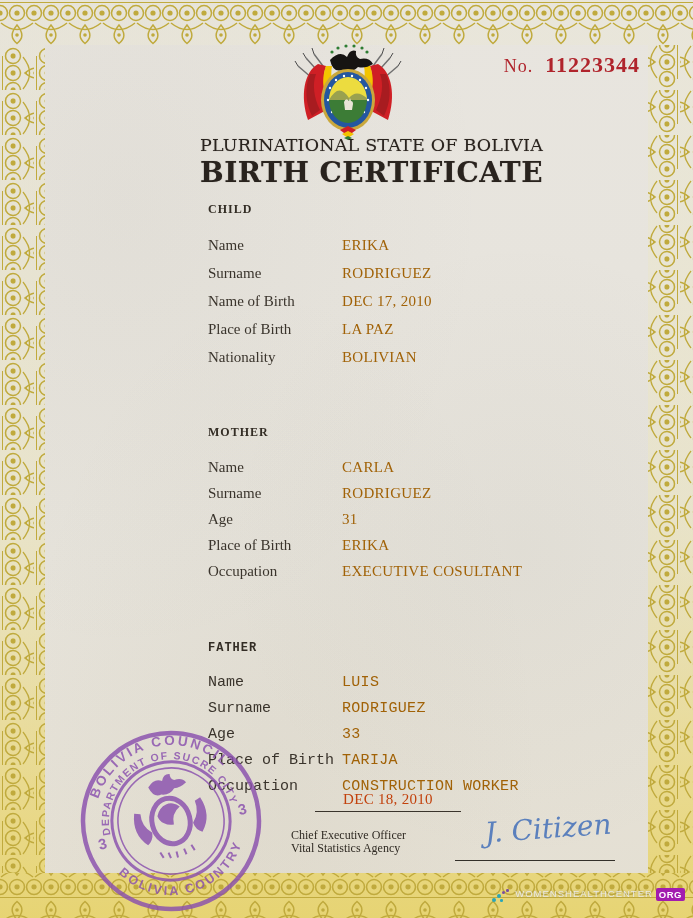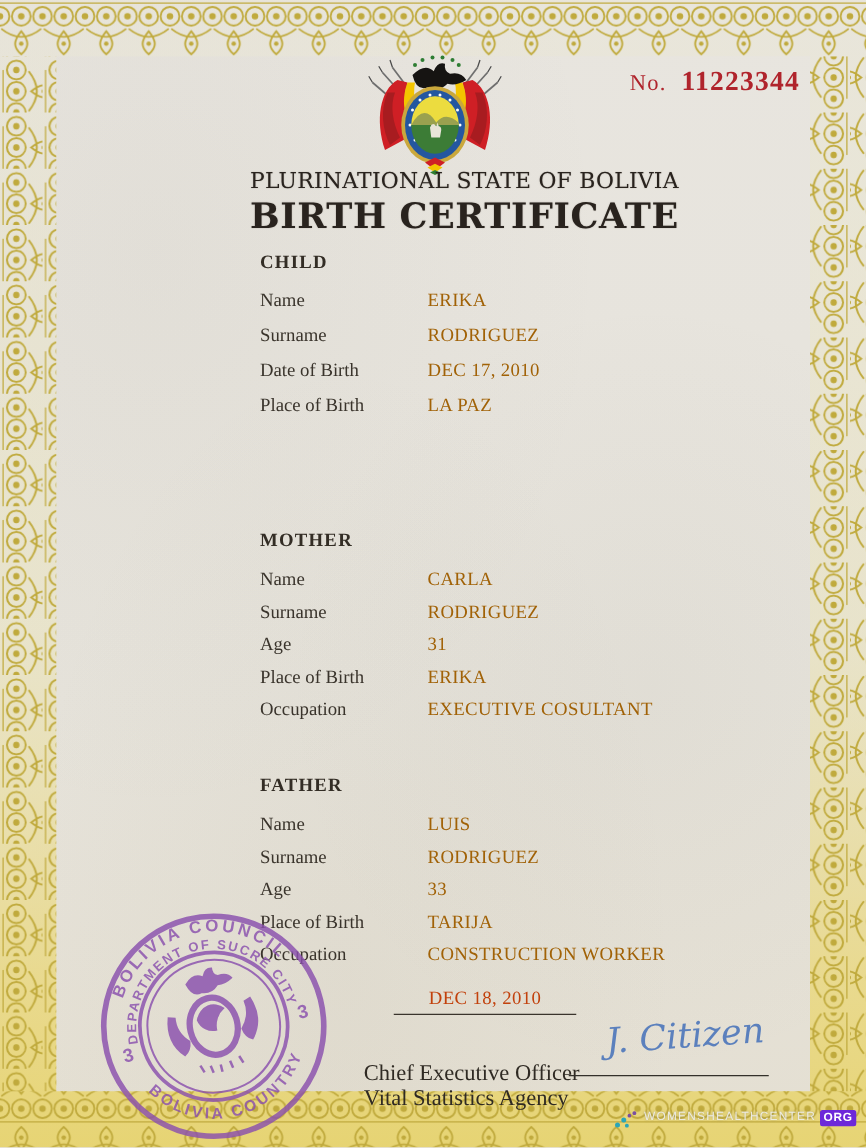--- a/index.html
+++ b/index.html
@@ -32,57 +32,57 @@
     text-shadow:0 0 1px rgba(40,30,20,0.35);
   }
   .title-main{
     position:absolute;left:200px;top:156px;width:400px;
     font-family:"DejaVu Serif",serif;font-weight:bold;
     font-size:28px;letter-spacing:0.5px;color:#29231e;
     text-shadow:0 0 1px rgba(40,30,20,0.35);
   }
   .section{position:absolute;left:208px;width:420px;}
   .section-heading{
-    font-weight:bold;font-size:15px;letter-spacing:1px;color:#332d25;
+    font-weight:bold;font-size:12px;letter-spacing:1px;color:#332d25;
     margin:0 0 14px 0;
   }
-  .row{display:flex;align-items:flex-start;}
+  .row{display:flex;align-items:center;}
   .sec-child .row{height:28px;}
   .sec-mother .row,.sec-father .row{height:26px;}
   .row .label{width:134px;font-size:15px;color:#3a342c;flex:none;}
   .row .value{font-size:15px;color:#a16207;letter-spacing:0.3px;}
   .issue-line{position:absolute;left:291px;top:791px;display:flex;align-items:baseline;}
   .issue-label{font-size:16px;color:#2f2a23;}
   .issue-date{
     margin-left:24px;width:146px;text-align:center;
     font-size:15px;color:#c2410c;letter-spacing:0.3px;
     border-bottom:1.5px solid #3a342c;padding-bottom:3px;
   }
-  .officer{position:absolute;left:291px;top:829px;font-size:18px;color:#2f2a23;line-height:1.1;margin-top:20px;}
+  .officer{position:absolute;left:291px;top:829px;font-size:12px;color:#2f2a23;line-height:1.1;}
   .signature{
     position:absolute;left:468px;top:812px;width:160px;text-align:center;
     font-family:"DejaVu Serif",serif;font-style:italic;
     font-size:28px;color:#5b80bd;transform:rotate(-4deg);
     white-space:nowrap;
   }
   .sig-line{position:absolute;left:455px;top:860px;width:160px;border-bottom:1.6px solid #33302a;}
   .stamp{
     position:absolute;left:76px;top:726px;width:190px;height:190px;
     transform:rotate(-14deg);opacity:0.82;
   }
   .watermark{
     position:absolute;right:8px;top:888px;display:flex;align-items:flex-start;gap:3px;
     font-family:"Liberation Sans","DejaVu Sans",sans-serif;
   }
   .wm-text{
     font-size:9.5px;letter-spacing:1px;color:rgba(240,240,238,0.9);
     text-shadow:0 0 2px rgba(120,120,110,0.5);
   }
   .wm-org{
-    font-size:9.5px;font-weight:bold;color:#ffffff;background:#6d28d9;
+    font-size:9.5px;font-weight:bold;color:#ffffff;background:#a21caf;
     padding:1px 3px;border-radius:2px;letter-spacing:0.5px;
   }
   .wm-dots{position:relative;width:18px;height:16px;margin-right:2px;}
   .wm-dots i{position:absolute;border-radius:50%;display:block;}
 </style>
 </head>
 <body>
 
 <div class="paper"></div>
 
@@ -229,27 +229,31 @@
   <div class="section-heading">CHILD</div>
   <div class="row">
       <span class="label">Name</span>
       <span class="value">ERIKA</span>
     </div>
   <div class="row">
       <span class="label">Surname</span>
       <span class="value">RODRIGUEZ</span>
     </div>
   <div class="row">
-      <span class="label">Date of Birth</span>
+      <span class="label">Name of Birth</span>
       <span class="value">DEC 17, 2010</span>
     </div>
   <div class="row">
       <span class="label">Place of Birth</span>
       <span class="value">LA PAZ</span>
     </div>
+  <div class="row">
+      <span class="label">Nationality</span>
+      <span class="value">BOLIVIAN</span>
+    </div>
 </div>
 
 <div class="section sec-mother" style="top:425px;">
   <div class="section-heading">MOTHER</div>
   <div class="row">
       <span class="label">Name</span>
       <span class="value">CARLA</span>
     </div>
   <div class="row">
       <span class="label">Surname</span>
@@ -262,21 +266,21 @@
   <div class="row">
       <span class="label">Place of Birth</span>
       <span class="value">ERIKA</span>
     </div>
   <div class="row">
       <span class="label">Occupation</span>
       <span class="value">EXECUTIVE COSULTANT</span>
     </div>
 </div>
 
-<div class="section sec-father" style="top:621px;">
+<div class="section sec-father" style="top:641px;font-family:Liberation Mono, monospace;">
   <div class="section-heading">FATHER</div>
   <div class="row">
       <span class="label">Name</span>
       <span class="value">LUIS</span>
     </div>
   <div class="row">
       <span class="label">Surname</span>
       <span class="value">RODRIGUEZ</span>
     </div>
   <div class="row">

